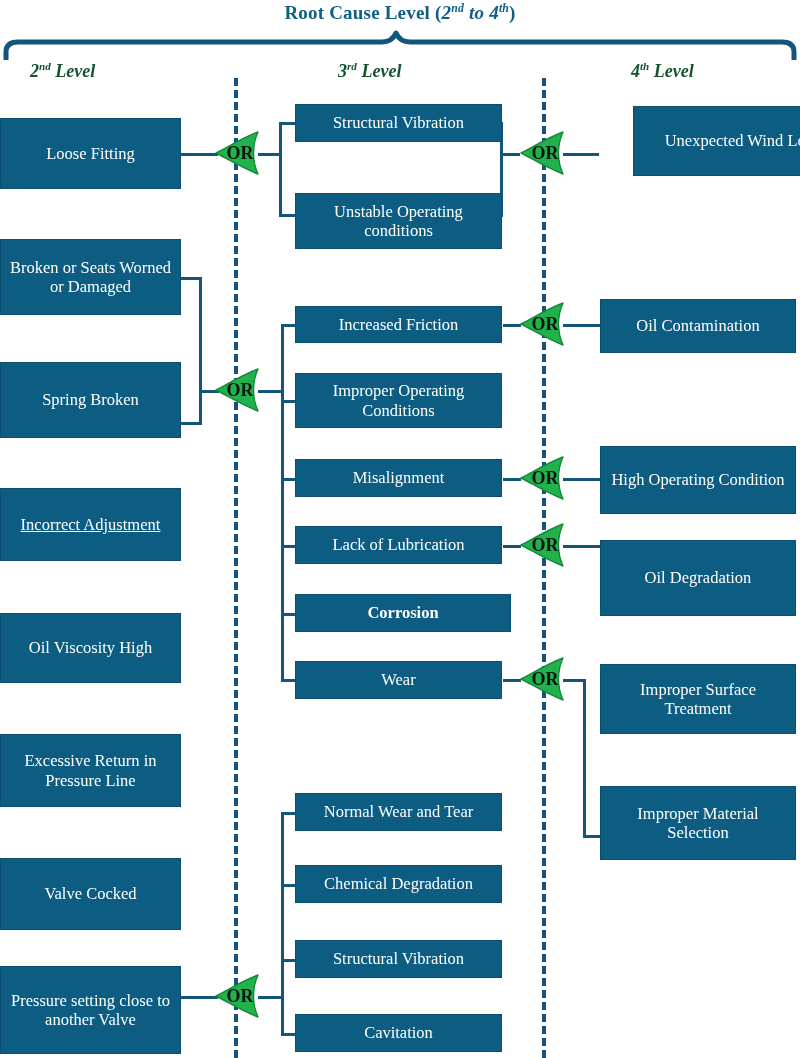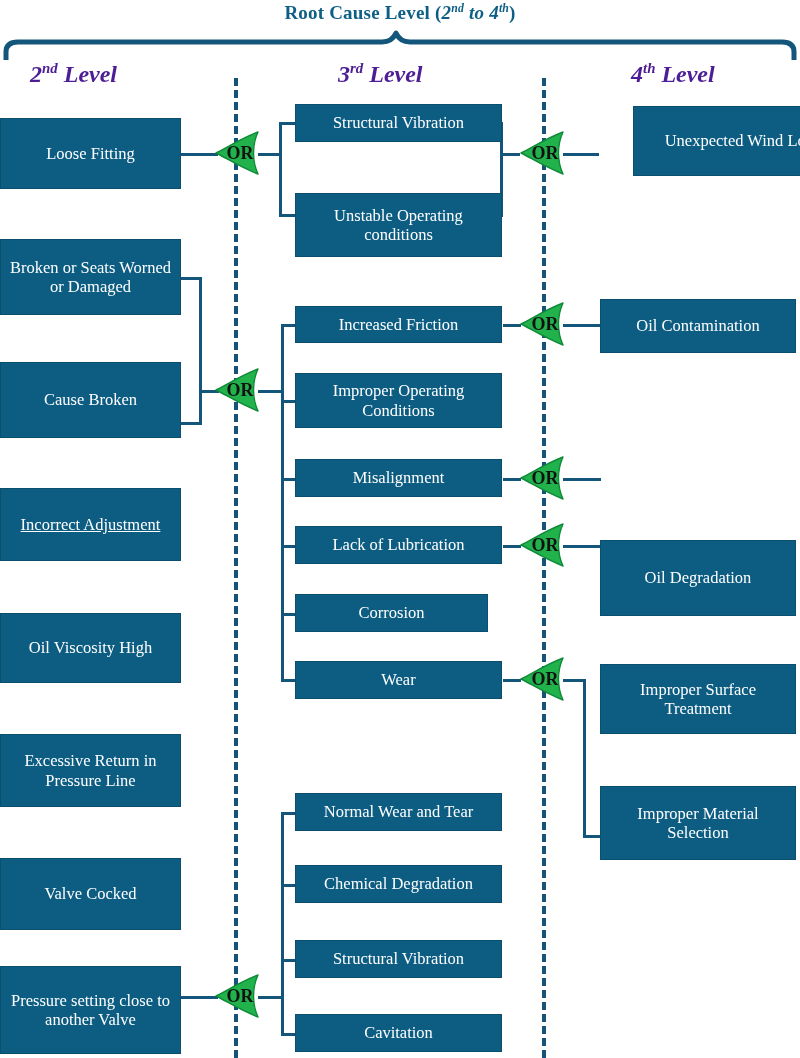--- a/index.html
+++ b/index.html
@@ -29,24 +29,24 @@
   }
   .title .ital{font-style:italic;}
   sup{font-size:.62em; font-style:italic; vertical-align:super;}
 
   
   .brace{position:absolute; left:0; top:30px; width:800px; height:30px;}
 
   
   .lvl{
     position:absolute;
-    font-size:24px;
+    font-size:18px;
     font-style:italic;
     font-weight:bold;
-    color:#4c1d95;
+    color:#14532d;
     white-space:nowrap;
   }
   .lvl-2{left:30px;  top:60px;}
   .lvl-3{left:338px; top:60px;}
   .lvl-4{left:631px; top:60px;}
 
   
   .divider{
     position:absolute;
     width:0;
@@ -163,21 +163,21 @@
 
   <div class="node" style="left:0px; top:118px; width:181px; height:71px;">
     <span>Loose Fitting</span>
     </div>
 
   <div class="node" style="left:0px; top:239px; width:181px; height:76px;">
     <span>Broken or Seats Worned or Damaged</span>
     </div>
 
   <div class="node" style="left:0px; top:362px; width:181px; height:76px;">
-    <span>Cause Broken</span>
+    <span>Spring Broken</span>
     </div>
 
   <div class="node" style="left:0px; top:488px; width:181px; height:73px;text-decoration:underline;">
     <span>Incorrect Adjustment</span>
     </div>
 
   <div class="node" style="left:0px; top:613px; width:181px; height:70px;">
     <span>Oil Viscosity High</span>
     </div>
 
@@ -190,41 +190,41 @@
     </div>
 
   <div class="node" style="left:0px; top:966px; width:181px; height:88px;">
     <span>Pressure setting close to another Valve</span>
     </div>
 
   <div class="node" style="left:295px; top:104px; width:207px; height:38px;">
     <span>Structural Vibration</span>
     </div>
 
-  <div class="node" style="left:295px; top:193px; width:207px; height:64px;">
+  <div class="node" style="left:295px; top:193px; width:207px; height:56px;">
     <span>Unstable Operating conditions</span>
     </div>
 
   <div class="node" style="left:295px; top:306px; width:207px; height:37px;">
     <span>Increased Friction</span>
     </div>
 
   <div class="node" style="left:295px; top:373px; width:207px; height:55px;">
     <span>Improper Operating Conditions</span>
     </div>
 
   <div class="node" style="left:295px; top:459px; width:207px; height:38px;">
     <span>Misalignment</span>
     </div>
 
   <div class="node" style="left:295px; top:526px; width:207px; height:38px;">
     <span>Lack of Lubrication</span>
     </div>
 
-  <div class="node" style="left:295px; top:594px; width:193px; height:38px;">
+  <div class="node" style="left:295px; top:594px; width:216px; height:38px;font-weight:bold;">
     <span>Corrosion</span>
     </div>
 
   <div class="node" style="left:295px; top:661px; width:207px; height:38px;">
     <span>Wear</span>
     </div>
 
   <div class="node" style="left:295px; top:793px; width:207px; height:38px;">
     <span>Normal Wear and Tear</span>
     </div>
@@ -242,20 +242,23 @@
     </div>
 
   <div class="node" style="left:600px; top:106px; width:220px; height:70px;margin-left:33px;">
     <span>Unexpected Wind Load</span>
     </div>
 
   <div class="node" style="left:600px; top:299px; width:196px; height:54px;">
     <span>Oil Contamination</span>
     </div>
 
+  <div class="node" style="left:600px; top:446px; width:196px; height:68px;">
+    <span>High Operating Condition</span>
+    </div>
 
   <div class="node" style="left:600px; top:540px; width:196px; height:76px;">
     <span>Oil Degradation</span>
     </div>
 
   <div class="node" style="left:600px; top:664px; width:196px; height:70px;">
     <span>Improper Surface Treatment</span>
     </div>
 
   <div class="node" style="left:600px; top:786px; width:196px; height:74px;">

